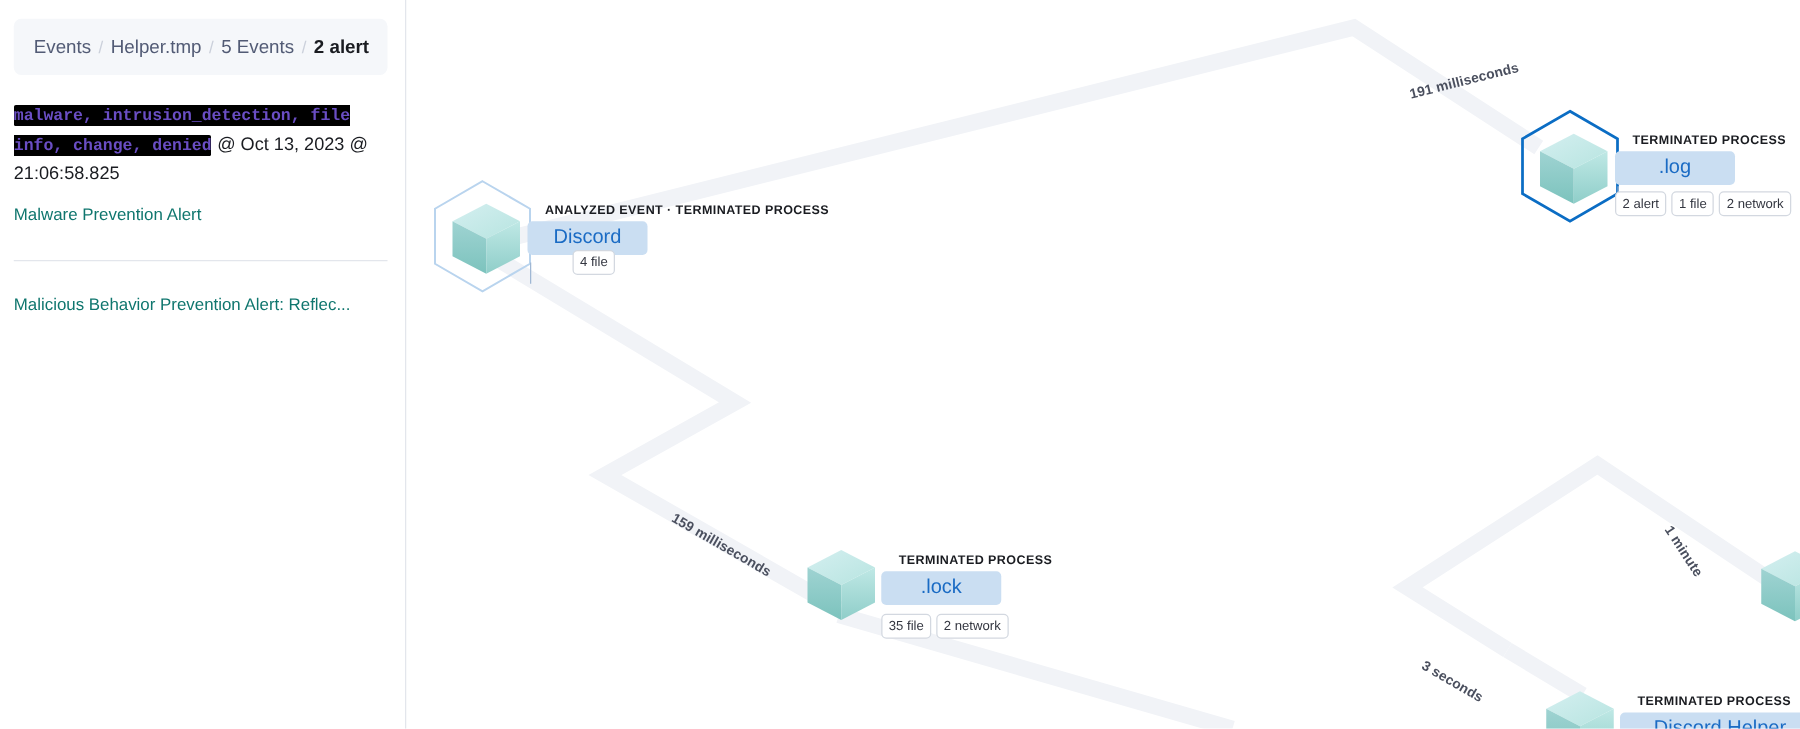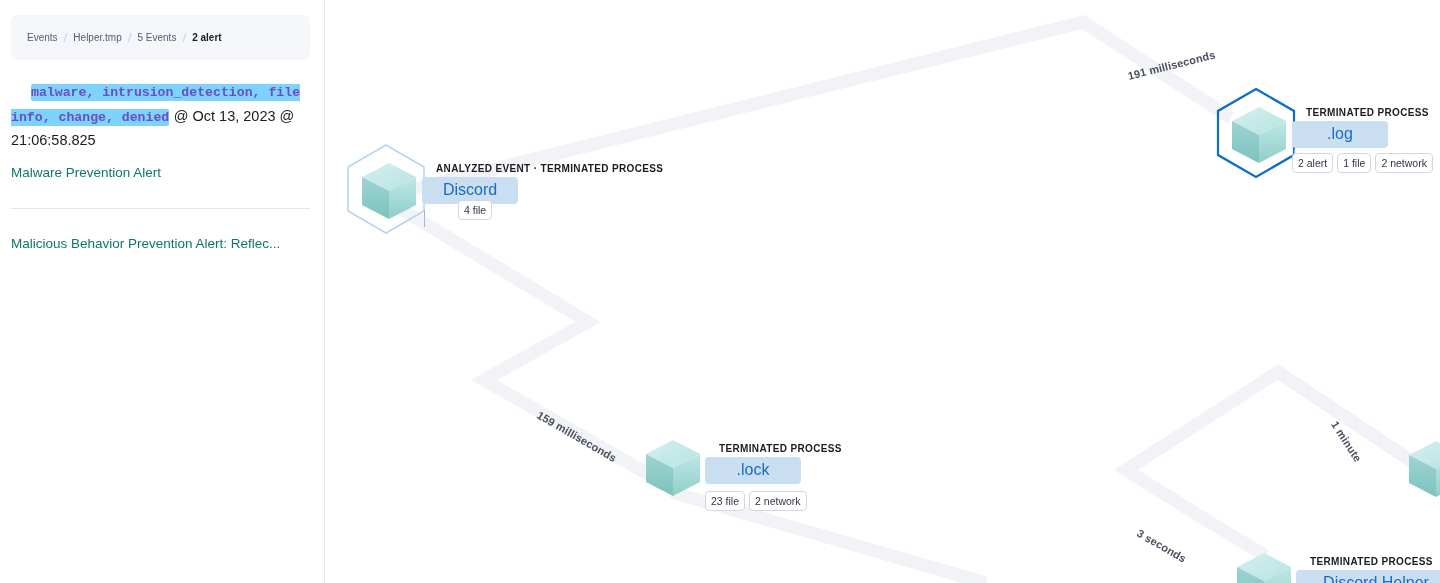--- a/index.html
+++ b/index.html
@@ -14,34 +14,34 @@
   #panel{
     position:absolute;left:0;top:0;width:325px;height:583px;
     background:#ffffff;border-right:1px solid #e3e6ec;
     box-sizing:border-box;overflow:hidden;
   }
   .crumb-bar{
     position:absolute;left:11px;top:15px;width:299px;height:45px;
     background:#f5f7fa;border-radius:6px;box-sizing:border-box;
     display:flex;align-items:center;padding:0 16px;
   }
-  .crumb{font-size:10px;color:#525b75;white-space:nowrap;}
+  .crumb{font-size:15px;color:#525b75;white-space:nowrap;}
   .crumb.last{color:#1a1c21;font-weight:bold;}
   .crumb-sep{font-size:13.5px;color:#cbd0db;margin:0 6px;}
 
   .alert-block{position:absolute;left:11px;width:299px;}
   #alert-0{top:82px;}
   #alert-1{top:223px;}
 
   .alert-tags{
     font-family:"Liberation Mono", monospace;
     font-size:13.2px;font-weight:bold;line-height:22.6px;
     color:#6a4ec4;
   }
-  .alert-tags .hl{background:#7dd3fc;padding:1px 0;border-radius:2px;margin-left:20px;}
+  .alert-tags .hl{background:#000000;padding:1px 0;border-radius:2px;}
   .alert-ts{
     font-size:14.5px;color:#1a1c21;line-height:22.6px;
     font-family:"Liberation Sans", sans-serif;font-weight:normal;
   }
   .alert-link{
     display:block;margin-top:12px;
     font-size:13.5px;color:#0f766e;line-height:17px;
     white-space:nowrap;overflow:hidden;text-overflow:ellipsis;
     cursor:pointer;
   }
@@ -219,21 +219,21 @@
           <polygon points="55,15 55,43 28,57 28,29" fill="url(#gRightA)"></polygon>
         </svg>
       </div>
       <div class="labels" style="left:62px;top:18px;">
         <div class="node-kind">TERMINATED PROCESS</div>
         <div class="node-name">
           <span>.lock</span>
         </div>
       </div>
       <div class="badges" style="left:62px;top:66px;">
-        <div class="badge">23 file</div>
+        <div class="badge">35 file</div>
         <div class="badge">2 network</div>
       </div>
     </div>
 
     <div class="node" id="node-helper" style="left:908px;top:540px;">
       <div class="cubewrap" style="width:60px;height:62px;">
         <svg class="cube" style="left:2px;top:12px;" width="56" height="58" viewBox="0 0 56 58">
           <polygon points="28,1 55,15 28,29 1,15" fill="url(#gTopA)"></polygon>
           <polygon points="1,15 28,29 28,57 1,43" fill="url(#gLeftA)"></polygon>
           <polygon points="55,15 55,43 28,57 28,29" fill="url(#gRightA)"></polygon>

